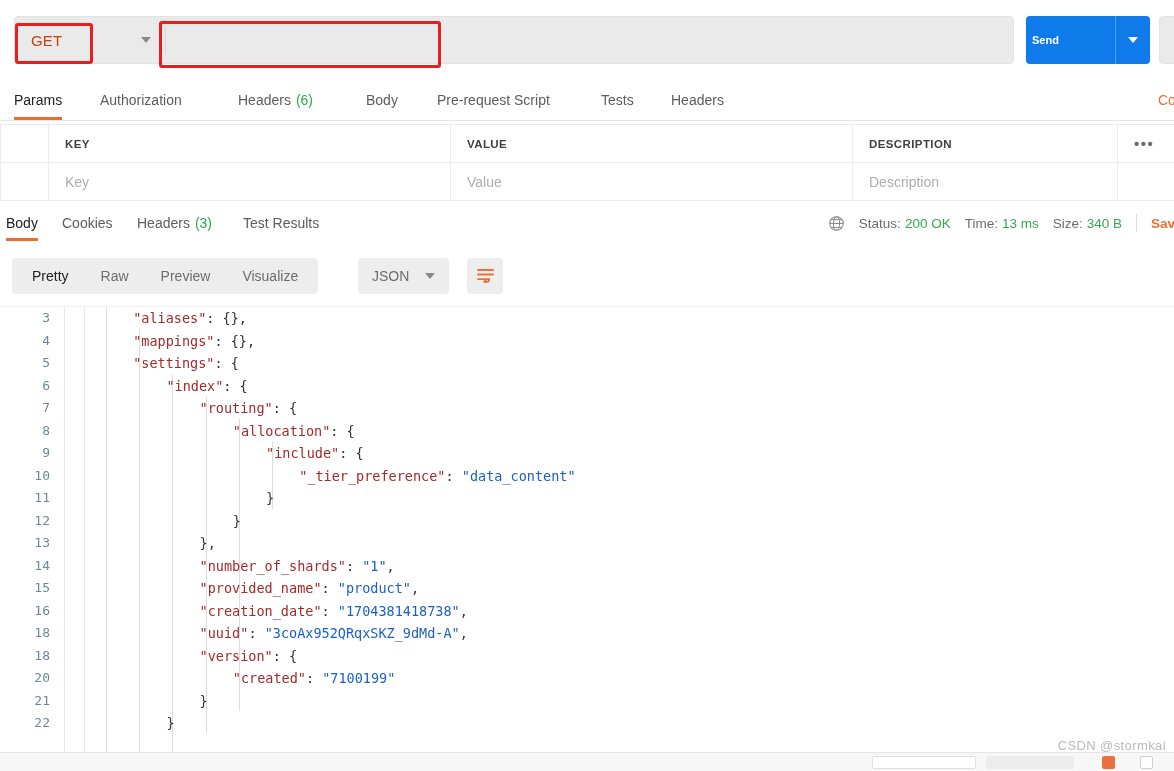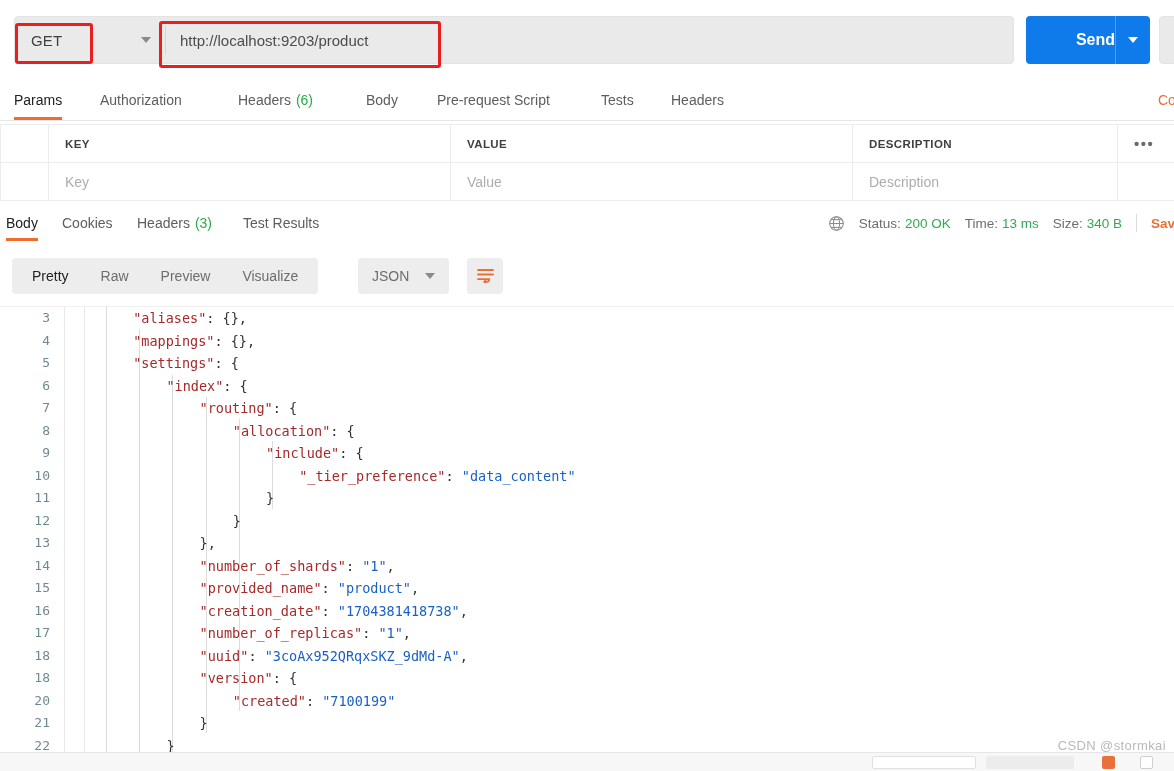--- a/index.html
+++ b/index.html
@@ -40,21 +40,21 @@
     display: flex;
     align-items: center;
     justify-content: space-between;
     padding: 0 14px 0 16px;
     box-sizing: border-box;
     position: relative;
     cursor: pointer;
   }
   .method-label {
     font-size: 15px;
-    color: #404040;
+    color: #c2410c;
     letter-spacing: .2px;
   }
   .caret-down {
     width: 0; height: 0;
     border-left: 5px solid transparent;
     border-right: 5px solid transparent;
     border-top: 6px solid #8a8a8a;
   }
   .method-divider {
     width: 1px;
@@ -91,23 +91,23 @@
     left: 1026px; top: 16px;
     width: 124px; height: 48px;
     background: #0f7beb;
     border-radius: 4px;
     display: flex;
     align-items: center;
     cursor: pointer;
   }
   .send-label {
     flex: 1;
-    text-align: right;
+    text-align: left;
     color: #ffffff;
-    font-size: 16px;
+    font-size: 11px;
     font-weight: bold;
     padding-left: 6px;
   }
   .send-split {
     width: 1px; height: 48px;
     background: rgba(255,255,255,.28);
   }
   .send-caret {
     width: 34px;
     display: flex;
@@ -409,21 +409,20 @@
 <body>
 
 <div class="topbar">
 
   <div class="method-url-wrap">
     <div class="method-box">
       <span class="method-label">GET</span>
       <span class="caret-down"></span>
     </div>
     <div class="method-divider"></div>
-    <div class="url-box">http://localhost:9203/product</div>
   </div>
 
   <div class="redbox method"></div>
   <div class="redbox url"></div>
 
   <div class="send-btn">
     <span class="send-label">Send</span>
     <span class="send-split"></span>
     <span class="send-caret">
         <i></i>
@@ -566,21 +565,20 @@
       <div class="crow"><span class="lnum">7</span><span class="ctext" style="left: 199.6px;"><span class="k">"routing"</span><span class="p">: {</span></span></div>
       <div class="crow"><span class="lnum">8</span><span class="ctext" style="left: 232.8px;"><span class="k">"allocation"</span><span class="p">: {</span></span></div>
       <div class="crow"><span class="lnum">9</span><span class="ctext" style="left: 266px;"><span class="k">"include"</span><span class="p">: {</span></span></div>
       <div class="crow"><span class="lnum">10</span><span class="ctext" style="left: 299.2px;"><span class="k">"_tier_preference"</span><span class="p">: </span><span class="s">"data_content"</span></span></div>
       <div class="crow"><span class="lnum">11</span><span class="ctext" style="left: 266px;"><span class="p">}</span></span></div>
       <div class="crow"><span class="lnum">12</span><span class="ctext" style="left: 232.8px;"><span class="p">}</span></span></div>
       <div class="crow"><span class="lnum">13</span><span class="ctext" style="left: 199.6px;"><span class="p">},</span></span></div>
       <div class="crow"><span class="lnum">14</span><span class="ctext" style="left: 199.6px;"><span class="k">"number_of_shards"</span><span class="p">: </span><span class="s">"1"</span><span class="p">,</span></span></div>
       <div class="crow"><span class="lnum">15</span><span class="ctext" style="left: 199.6px;"><span class="k">"provided_name"</span><span class="p">: </span><span class="s">"product"</span><span class="p">,</span></span></div>
       <div class="crow"><span class="lnum">16</span><span class="ctext" style="left: 199.6px;"><span class="k">"creation_date"</span><span class="p">: </span><span class="s">"1704381418738"</span><span class="p">,</span></span></div>
-      <div class="crow"><span class="lnum">17</span><span class="ctext" style="left: 199.6px;"><span class="k">"number_of_replicas"</span><span class="p">: </span><span class="s">"1"</span><span class="p">,</span></span></div>
       <div class="crow"><span class="lnum">18</span><span class="ctext" style="left: 199.6px;"><span class="k">"uuid"</span><span class="p">: </span><span class="s">"3coAx952QRqxSKZ_9dMd-A"</span><span class="p">,</span></span></div>
       <div class="crow"><span class="lnum">18</span><span class="ctext" style="left: 199.6px;"><span class="k">"version"</span><span class="p">: {</span></span></div>
       <div class="crow"><span class="lnum">20</span><span class="ctext" style="left: 232.8px;"><span class="k">"created"</span><span class="p">: </span><span class="s">"7100199"</span></span></div>
       <div class="crow"><span class="lnum">21</span><span class="ctext" style="left: 199.6px;"><span class="p">}</span></span></div>
       <div class="crow"><span class="lnum">22</span><span class="ctext" style="left: 166.4px;"><span class="p">}</span></span></div>
     </div>
 </div>
 
 <div class="watermark">CSDN @stormkai</div>
 

